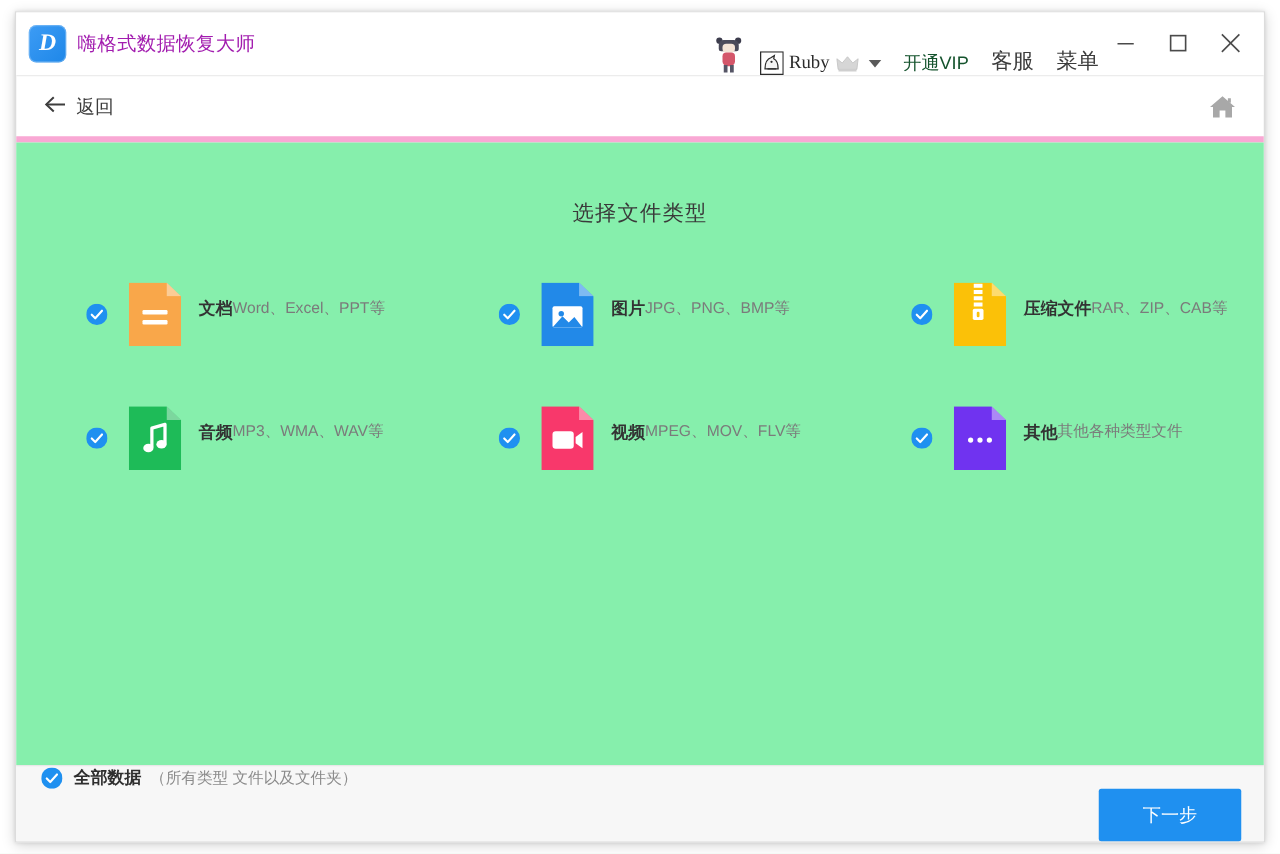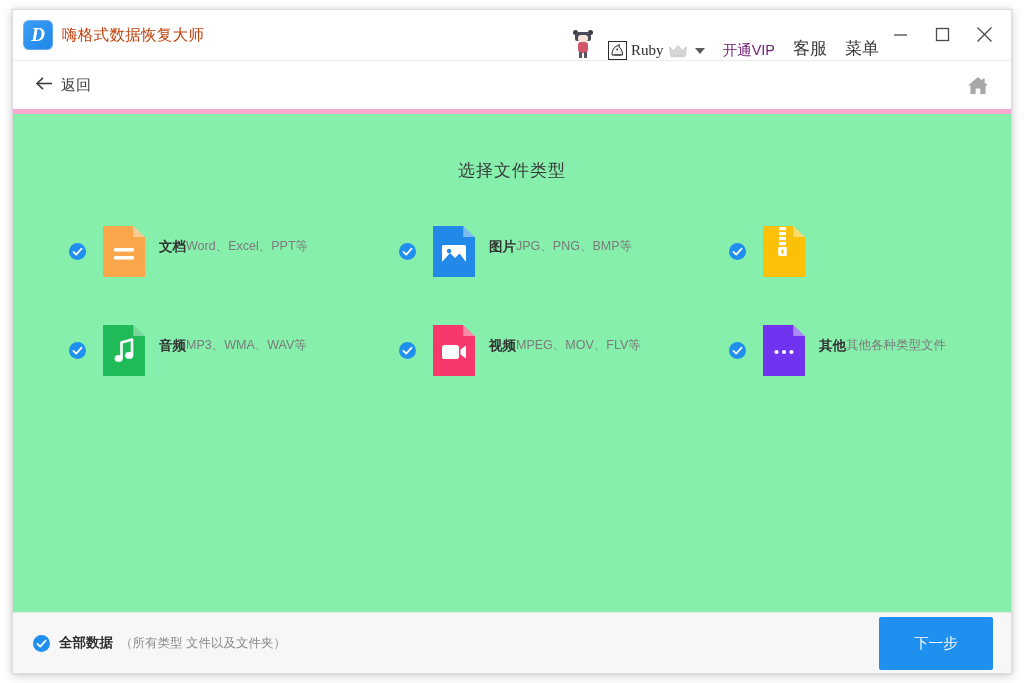--- a/index.html
+++ b/index.html
@@ -32,21 +32,21 @@
   .logo {
     width: 30px; height: 30px; border-radius: 6px;
     background: linear-gradient(135deg, #3d9cf5 0%, #1e87e8 100%);
     display: flex; align-items: center; justify-content: center;
     color: #fff; font-size: 19px; font-weight: bold;
     font-family: "Liberation Serif", serif;
     font-style: italic;
     box-shadow: inset 0 0 0 1px rgba(255,255,255,0.25);
   }
   .app-title {
-    font-size: 15.5px; color: #c2410c; letter-spacing: .3px; text-align: right;
+    font-size: 15.5px; color: #a21caf; letter-spacing: .3px; text-align: right;
   }
   .tb-right {
     margin-left: auto; display: flex; align-items: flex-end; height: 100%;
   }
   .mascot {
     width: 22px; height: 30px; margin-right: 10px;
     position: relative; flex: none;
   }
   .mascot .m-head {
     position: absolute; left: 3px; top: 2px; width: 16px; height: 9px;
@@ -85,21 +85,21 @@
     font-family: "Liberation Serif", serif;
   }
   .crown { width: 20px; height: 16px; flex: none; }
   .caret {
     width: 0; height: 0; margin-left: 3px;
     border-left: 5px solid transparent;
     border-right: 5px solid transparent;
     border-top: 6px solid #5a5a5a;
   }
   .vip-link {
-    color: #701a75; font-size: 14.5px; margin-left: 14px; cursor: pointer;
+    color: #14532d; font-size: 14.5px; margin-left: 14px; cursor: pointer;
   }
   .tb-link {
     color: #3c3c3c; font-size: 17px; margin-left: 18px; cursor: pointer;
   }
   .win-btn {
     width: 42px; height: 51px; display: flex;
     align-items: center; justify-content: center; cursor: pointer;
   }
   .win-btn:first-of-type { margin-left: 16px; }
   .win-btn svg { display: block; }
@@ -164,22 +164,23 @@
     font-size: 13.5px; color: #333; font-weight: bold; line-height: 1.1;
     margin-bottom: 9px;
   }
   .t-desc { font-size: 12.5px; color: #7b7b7b; line-height: 1.1; }
 
   
   .footer {
     height: 61px; min-height: 61px;
     background: #f7f7f7;
     border-top: 1px solid #e8e8e8;
-    display: flex; align-items: center;
+    display: flex; align-items: flex-start;
     padding: 0 18px 0 20px;
+    flex-direction: column;
   }
   .all-data { display: flex; align-items: center; cursor: pointer; }
   .all-data .check { margin-right: 9px; }
   .ad-label { font-size: 13.5px; color: #2f2f2f; font-weight: bold; }
   .ad-note { font-size: 12.5px; color: #8b8b8b; margin-left: 7px; }
   .next-btn {
     margin-left: auto;
     width: 114px; height: 53px;
     background: #1f90f0; color: #fff;
     border: none; border-radius: 2px;
@@ -336,20 +337,24 @@
             <svg width="42" height="51" viewBox="0 0 42 51">
               <rect x="16" y="1" width="7" height="3.2" fill="#ffffff"></rect>
               <rect x="16" y="6" width="7" height="3.2" fill="#ffffff"></rect>
               <rect x="16" y="11" width="7" height="3.2" fill="#ffffff"></rect>
               <rect x="16" y="16" width="7" height="3.2" fill="#ffffff"></rect>
               <rect x="15.2" y="21" width="8.6" height="9" rx="1.4" fill="#ffffff"></rect>
               <rect x="18.4" y="23.4" width="2.2" height="4.4" rx="1" fill="#FBC108"></rect>
             </svg>
           </span>
         </span>
+        <span class="texts">
+          <span class="t-name">压缩文件</span>
+          <span class="t-desc">RAR、ZIP、CAB等</span>
+        </span>
       </div>
 
       <div class="type-item">
         <span class="check">
           <svg width="17" height="17" viewBox="0 0 17 17">
             <circle cx="8.5" cy="8.5" r="8.5" fill="#1f90f0"></circle>
             <polyline points="4.4,8.8 7.2,11.6 12.6,5.6" fill="none" stroke="#ffffff" stroke-width="1.7" stroke-linecap="round" stroke-linejoin="round"></polyline>
           </svg>
         </span>
         <span class="ficon">

